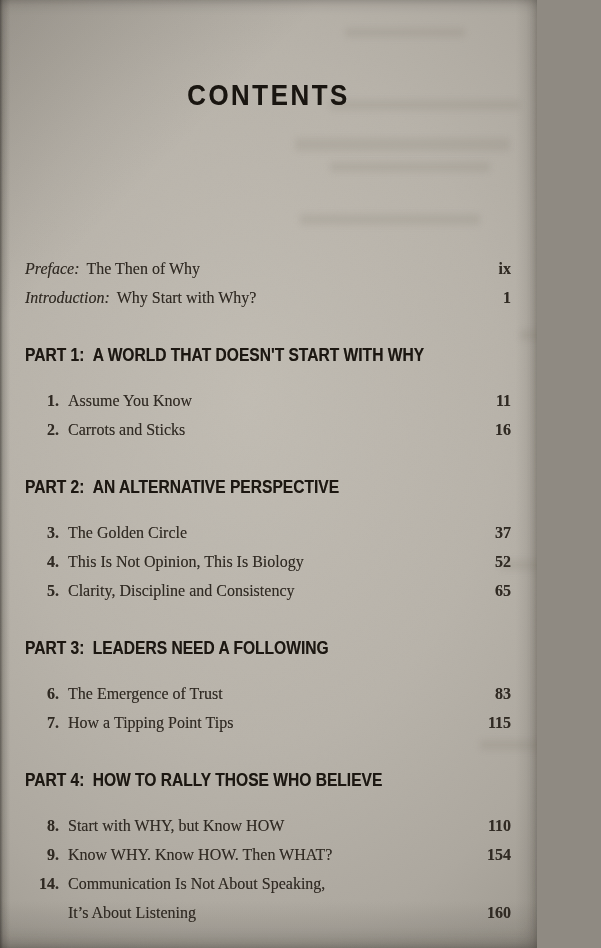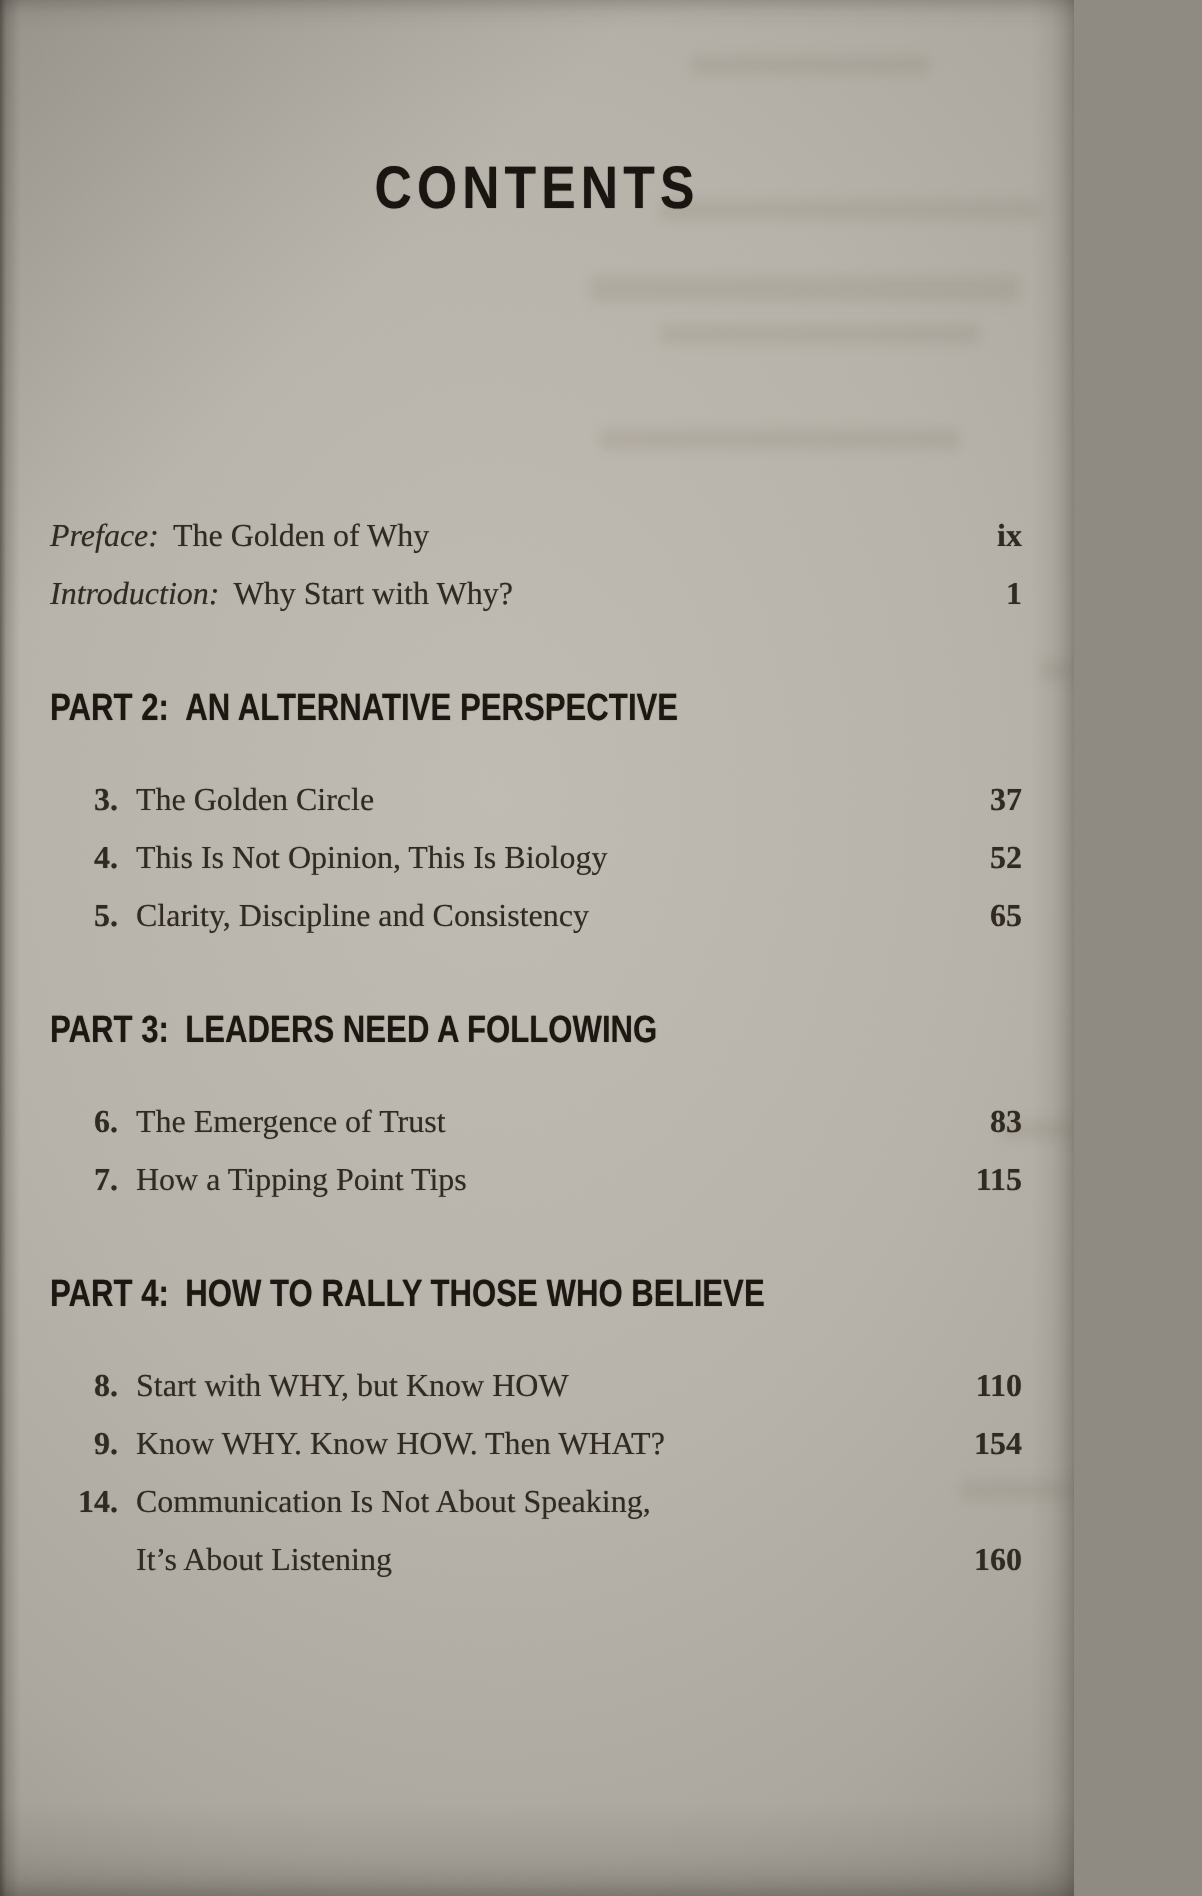--- a/index.html
+++ b/index.html
@@ -61,30 +61,43 @@
   <div class="ghost" style="left:500px;top:560px;width:90px;height:10px;"></div>
   <div class="ghost" style="left:480px;top:740px;width:100px;height:10px;"></div>
 
   <div class="content">
 
     <h1 class="contents-title"><span class="condense">CONTENTS</span></h1>
 
     <div class="front">
       <div class="fm-row">
         <span class="fm-label">Preface:</span>
-        <span class="fm-title">The Golden of Why</span>
+        <span class="fm-title">The Then of Why</span>
         <span class="pageno">ix</span>
       </div>
       <div class="fm-row">
         <span class="fm-label">Introduction:</span>
         <span class="fm-title">Why Start with Why?</span>
         <span class="pageno">1</span>
       </div>
     </div>
 
+    <div class="part">
+      <div class="part-heading"><span class="condense"><span class="part-label">PART 1:</span><span>A WORLD THAT DOESN'T START WITH WHY</span></span></div>
+      <div class="ch-row">
+        <span class="ch-num">1.</span>
+        <span class="ch-title">Assume You Know</span>
+        <span class="pageno">11</span>
+      </div>
+      <div class="ch-row">
+        <span class="ch-num">2.</span>
+        <span class="ch-title">Carrots and Sticks</span>
+        <span class="pageno">16</span>
+      </div>
+    </div>
 
     <div class="part">
       <div class="part-heading"><span class="condense"><span class="part-label">PART 2:</span><span>AN ALTERNATIVE PERSPECTIVE</span></span></div>
       <div class="ch-row">
         <span class="ch-num">3.</span>
         <span class="ch-title">The Golden Circle</span>
         <span class="pageno">37</span>
       </div>
       <div class="ch-row">
         <span class="ch-num">4.</span>

